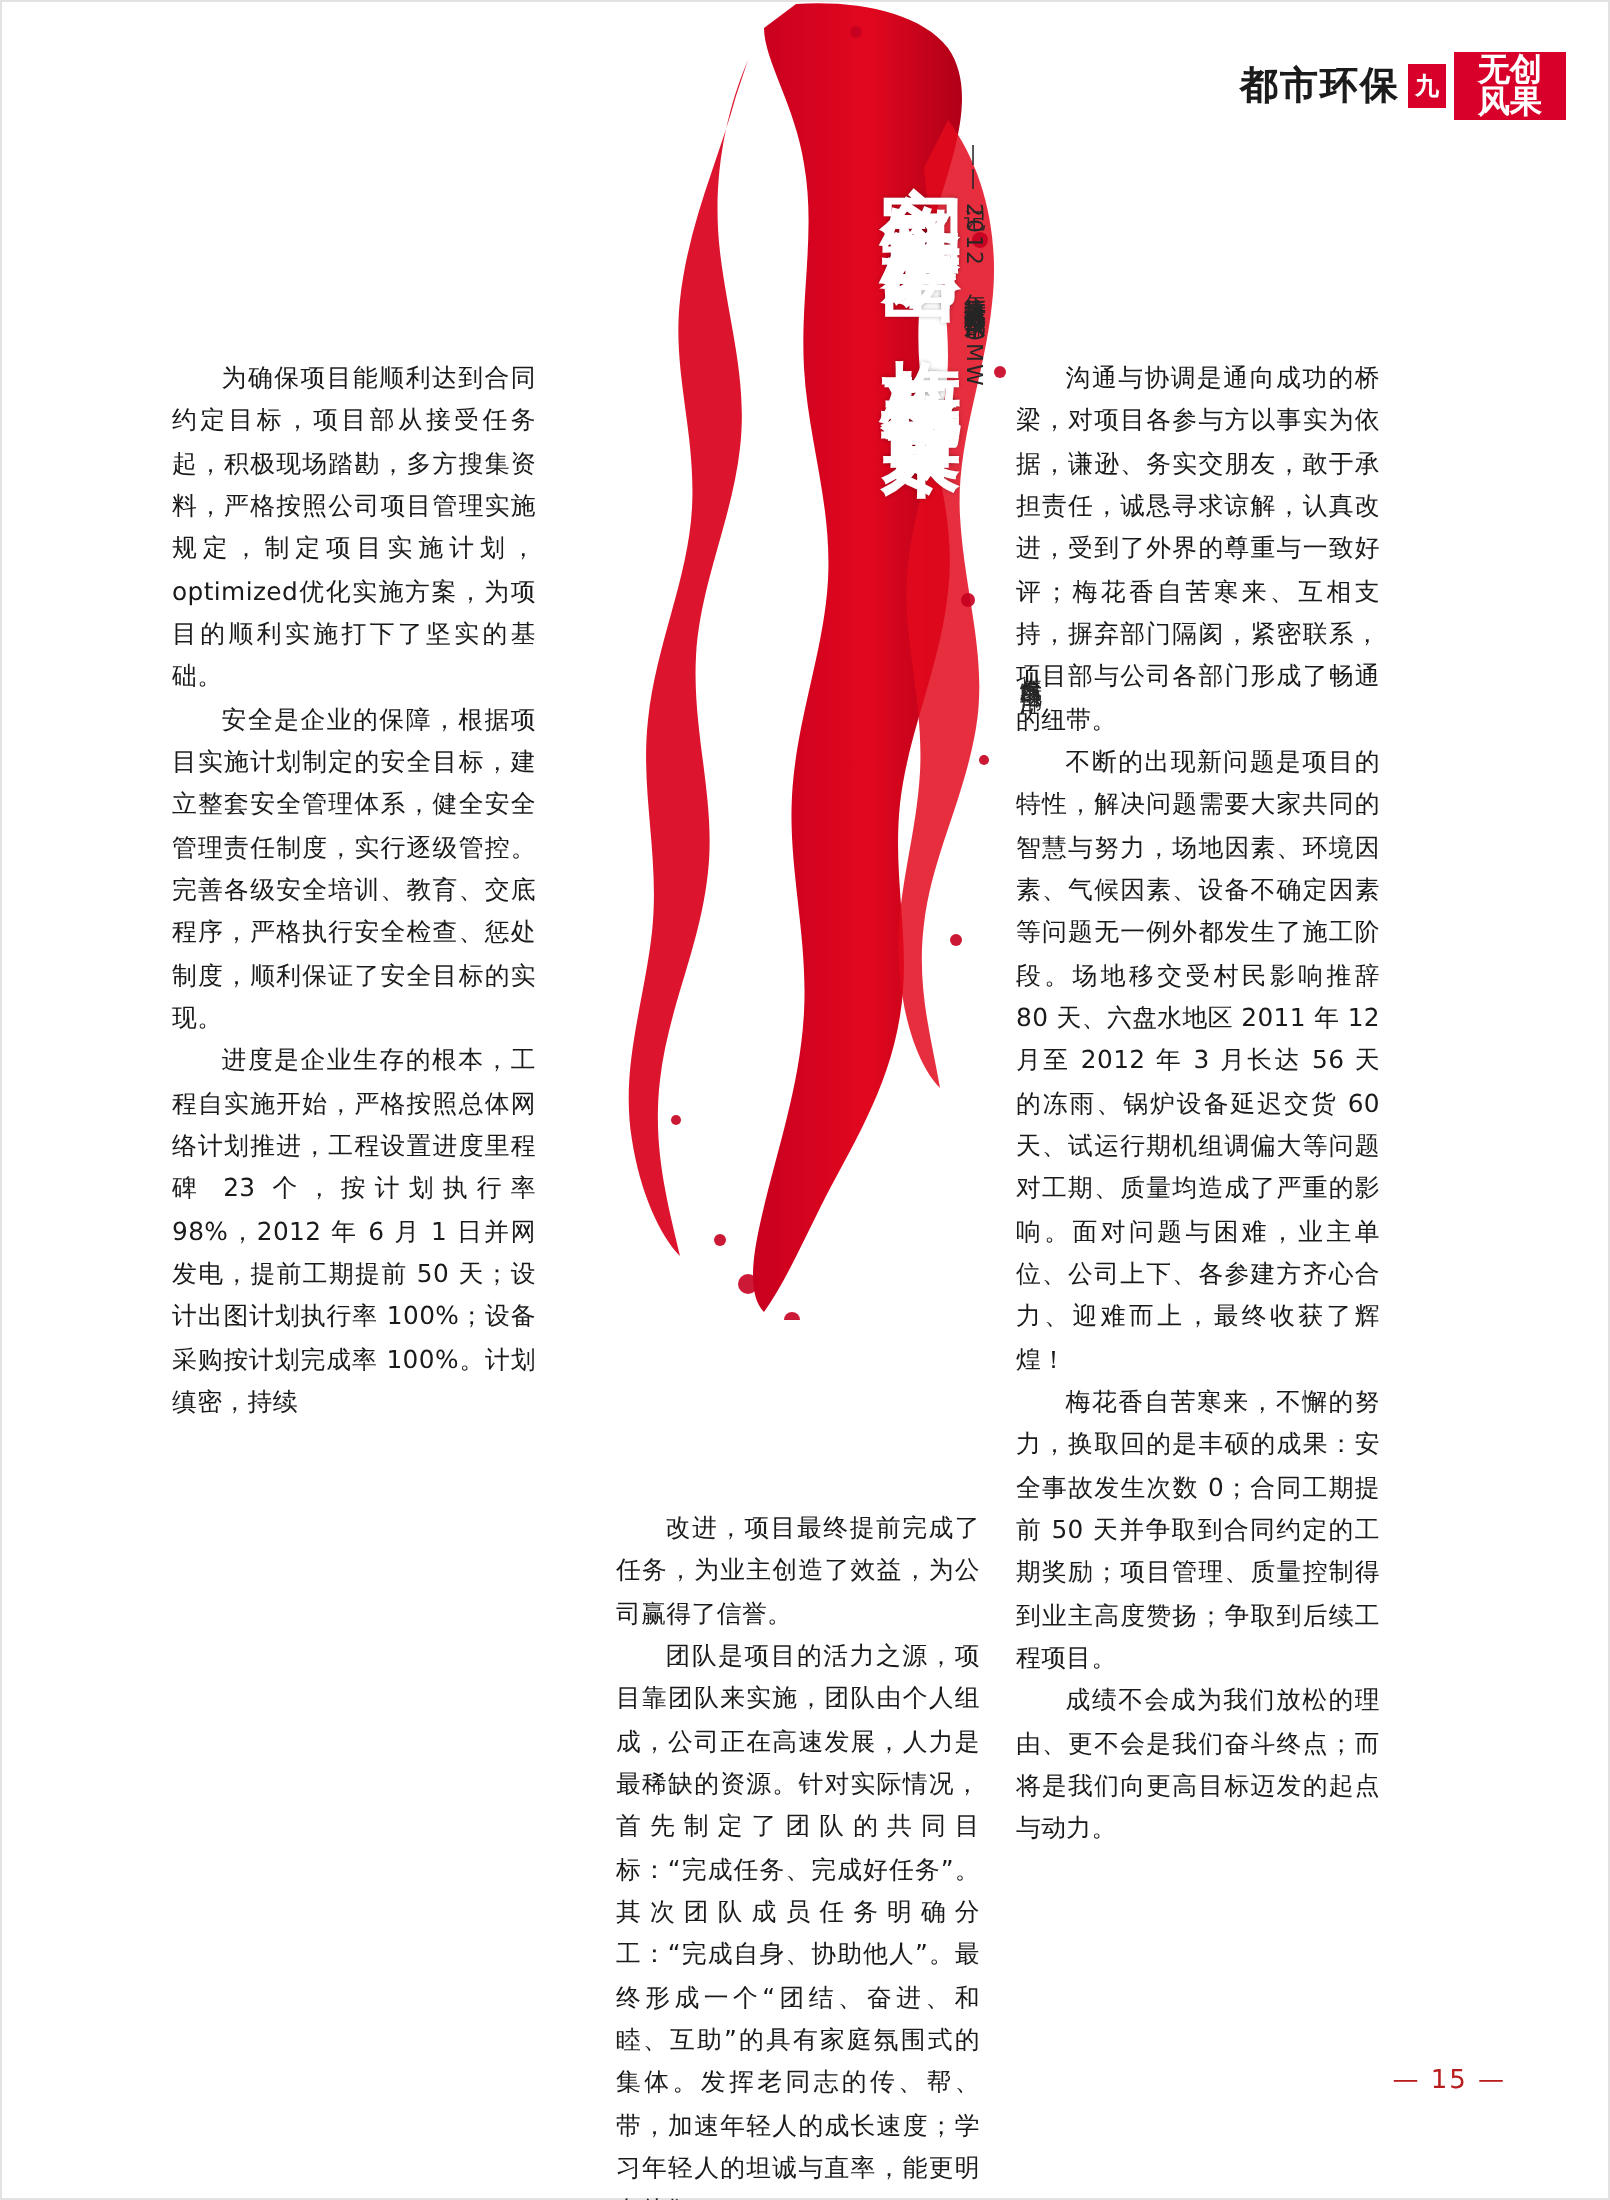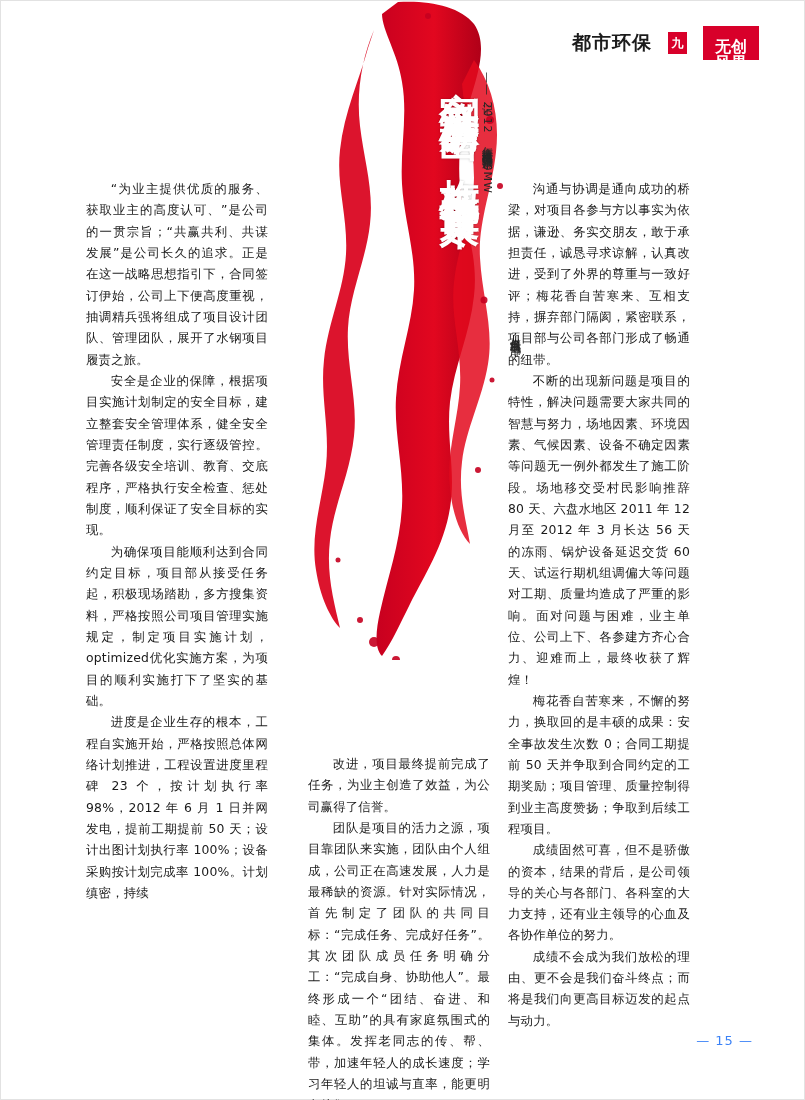--- a/index.html
+++ b/index.html
@@ -14,24 +14,24 @@
     position: relative;
     width: 805px;
     height: 1100px;
     background: #ffffff;
     overflow: hidden;
   }
   
   .masthead {
     position: absolute;
     top: 26px;
-    right: 46px;
+    right: 22px;
     display: flex;
     align-items: center;
-    gap: 16px;
+    gap: 4px;
   }
   .masthead-cn {
     font-family: "DejaVu Sans", sans-serif;
     font-size: 19px;
     font-weight: bold;
     color: #1b1b1b;
     letter-spacing: 1px;
   }
   .masthead-mark {
     display: inline-block;
@@ -46,21 +46,21 @@
   }
   .masthead-logo {
     width: 56px;
     height: 34px;
     background: #d8002a;
     color: #ffffff;
     font-size: 16px;
     font-weight: bold;
     line-height: 16px;
     text-align: center;
-    padding-top: 13px;
+    padding-top: 1px;
     box-sizing: border-box;
     letter-spacing: 0px;
   }
   .masthead-logo span {
     display: block;
   }
 
   
   .brush-wrap {
     position: absolute;
@@ -143,21 +143,21 @@
     left: 508px;
     top: 178px;
     width: 182px;
   }
 
   .page-number {
     position: absolute;
     right: 52px;
     bottom: 52px;
     font-size: 13px;
-    color: #3b82f6;
+    color: #b91c1c;
     letter-spacing: 1px;
   }
   .edge {
     position: absolute;
     left: 0;
     top: 0;
     width: 805px;
     height: 1100px;
     box-sizing: border-box;
     border: 1px solid #e2e2e2;
@@ -204,35 +204,33 @@
         <circle cx="60" cy="560" r="2.5"></circle>
         <circle cx="150" cy="16" r="3"></circle>
       </g>
     </svg>
     <div class="title-vertical">宝剑锋从磨砺出 梅花香自苦寒来</div>
     <div class="subtitle-vertical">——记 2012 年度绩效考核优秀项目部水钢 60MW</div>
     <div class="subtitle2-vertical">煤气发电项目部</div>
   </div>
 
   <div class="col col-left">
-    <p>“为业主提供优质的服务、获取业主的高度认可、”是公司的一贯宗旨；“共赢共利、共谋发展”是公司长久的追求。正是在这一战略思想指引下，合同签订伊始，公司上下便高度重视，抽调精兵强将组成了项目设计团队、管理团队，展开了水钢项目履责之旅。</p>
+    <p>为确保项目能顺利达到合同约定目标，项目部从接受任务起，积极现场踏勘，多方搜集资料，严格按照公司项目管理实施规定，制定项目实施计划，optimized优化实施方案，为项目的顺利实施打下了坚实的基础。</p>
     <p>安全是企业的保障，根据项目实施计划制定的安全目标，建立整套安全管理体系，健全安全管理责任制度，实行逐级管控。完善各级安全培训、教育、交底程序，严格执行安全检查、惩处制度，顺利保证了安全目标的实现。</p>
-    <p>为确保项目能顺利达到合同约定目标，项目部从接受任务起，积极现场踏勘，多方搜集资料，严格按照公司项目管理实施规定，制定项目实施计划，optimized优化实施方案，为项目的顺利实施打下了坚实的基础。</p>
     <p>进度是企业生存的根本，工程自实施开始，严格按照总体网络计划推进，工程设置进度里程碑 23 个，按计划执行率 98%，2012 年 6 月 1 日并网发电，提前工期提前 50 天；设计出图计划执行率 100%；设备采购按计划完成率 100%。计划缜密，持续</p>
   </div>
 
   <div class="col col-mid">
     <p>改进，项目最终提前完成了任务，为业主创造了效益，为公司赢得了信誉。</p>
     <p>团队是项目的活力之源，项目靠团队来实施，团队由个人组成，公司正在高速发展，人力是最稀缺的资源。针对实际情况，首先制定了团队的共同目标：“完成任务、完成好任务”。其次团队成员任务明确分工：“完成自身、协助他人”。最终形成一个“团结、奋进、和睦、互助”的具有家庭氛围式的集体。发挥老同志的传、帮、带，加速年轻人的成长速度；学习年轻人的坦诚与直率，能更明白他们</p>
   </div>
 
   <div class="col col-right">
     <p>沟通与协调是通向成功的桥梁，对项目各参与方以事实为依据，谦逊、务实交朋友，敢于承担责任，诚恳寻求谅解，认真改进，受到了外界的尊重与一致好评；梅花香自苦寒来、互相支持，摒弃部门隔阂，紧密联系，项目部与公司各部门形成了畅通的纽带。</p>
     <p>不断的出现新问题是项目的特性，解决问题需要大家共同的智慧与努力，场地因素、环境因素、气候因素、设备不确定因素等问题无一例外都发生了施工阶段。场地移交受村民影响推辞 80 天、六盘水地区 2011 年 12 月至 2012 年 3 月长达 56 天的冻雨、锅炉设备延迟交货 60 天、试运行期机组调偏大等问题对工期、质量均造成了严重的影响。面对问题与困难，业主单位、公司上下、各参建方齐心合力、迎难而上，最终收获了辉煌！</p>
     <p>梅花香自苦寒来，不懈的努力，换取回的是丰硕的成果：安全事故发生次数 0；合同工期提前 50 天并争取到合同约定的工期奖励；项目管理、质量控制得到业主高度赞扬；争取到后续工程项目。</p>
-    <p>成绩固然可喜，但不是骄傲的资本，结果的背后，是公司领导的关心与各部门、各科室的大力支持，还有业主领导的心血及各协作单位的努力。</p>
     <p>成绩不会成为我们放松的理由、更不会是我们奋斗终点；而将是我们向更高目标迈发的起点与动力。</p>
 
   </div>
 
   <div class="page-number">— 15 —</div>
 
 </div>
 
 </body></html>

